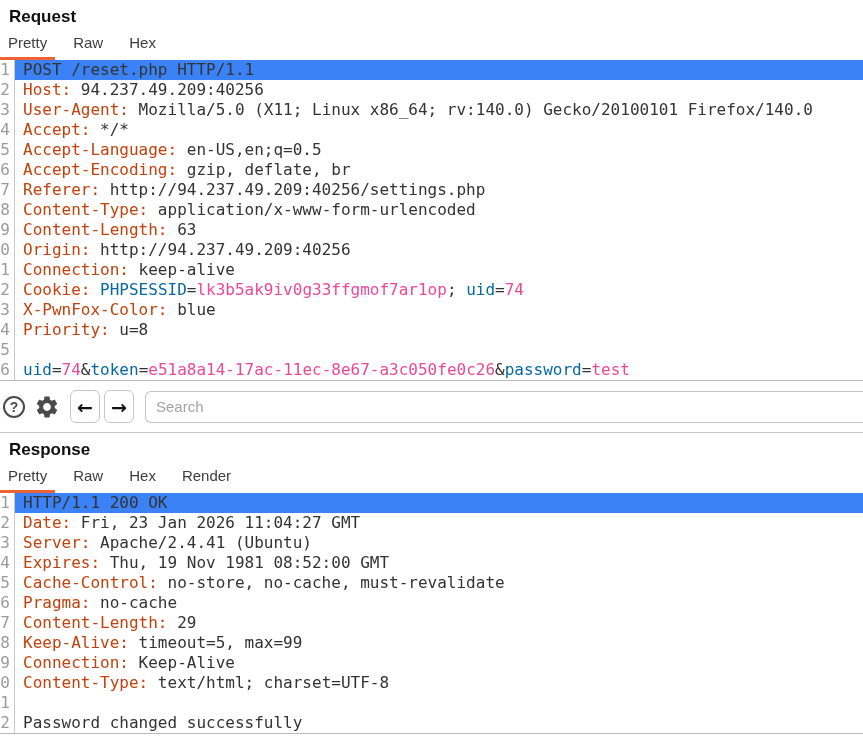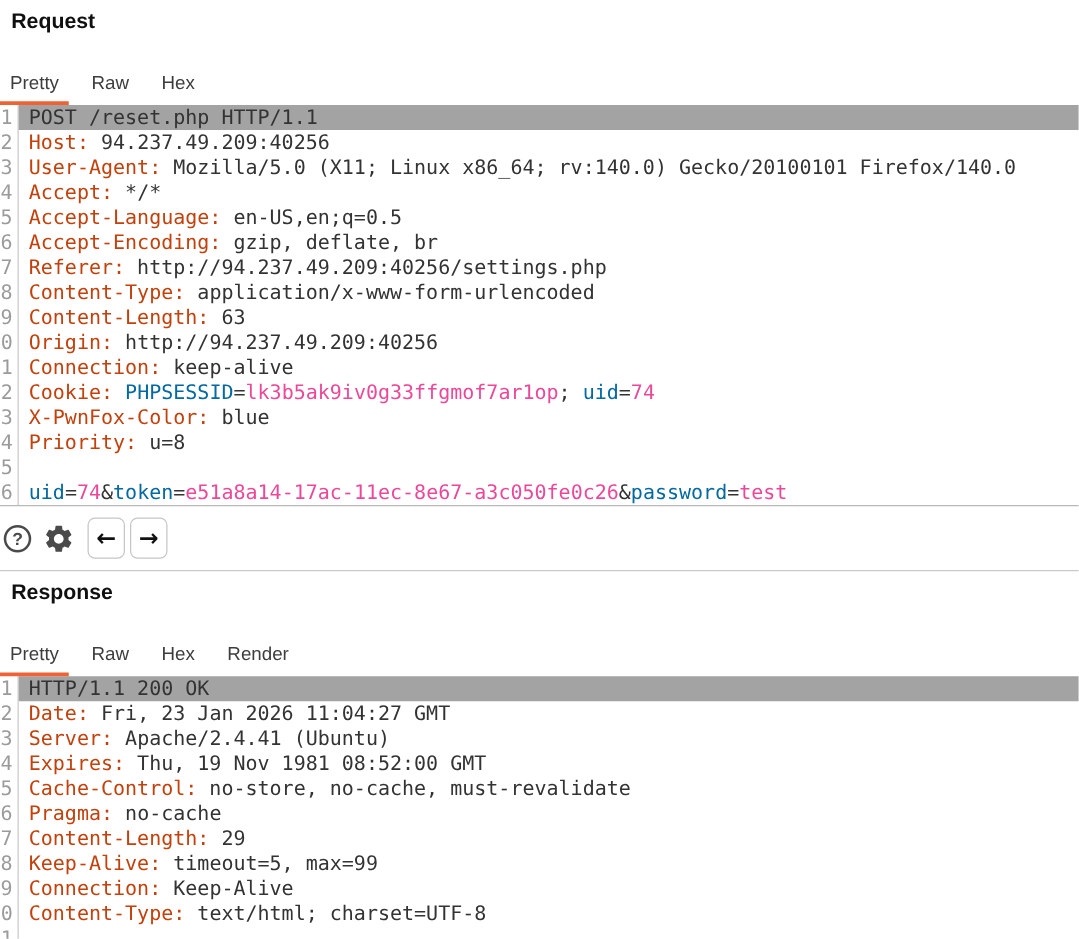--- a/index.html
+++ b/index.html
@@ -11,40 +11,40 @@
     color: #333;
   }
   .section-title {
     font-size: 17px; font-weight: 700; color: #101010;
     padding: 6px 0 1px 9px; line-height: 21px;
   }
   .tabs { display: flex; margin-top: 2px; }
   .tab {
     font-size: 15px; color: #3d3d3d;
     padding: 4px 8px 8px 8px; margin-right: 10px;
-    position: relative; cursor: default; line-height: 18px; margin-top: 24px;
+    position: relative; cursor: default; line-height: 18px;
   }
   .tab.active::after {
     content: ""; position: absolute; left: 0; right: 0; bottom: 0;
     height: 3px; background: #ef6234;
   }
   .code {
     font-family: "DejaVu Sans Mono", monospace;
     font-size: 16px; line-height: 20px;
     border-bottom: 1px solid #b9b9b9;
   }
   .crow { display: flex; height: 20px; }
   .gutter {
     flex: 0 0 15px; padding-right: 4px;
     border-right: 1px solid #c9c9c9;
     text-align: right; color: #9b9b9b;
     overflow: hidden; direction: rtl;
   }
   .lcontent { flex: 1; padding-left: 8px; white-space: pre; color: #333; }
-  .crow.sel .lcontent { background: #a3a3a3; }
+  .crow.sel .lcontent { background: #3b82f6; }
   .tok-plain  { color: #333333; }
   .tok-header { color: #c2410c; }
   .tok-param  { color: #0369a1; }
   .tok-value  { color: #ec4899; text-align: center; }
   .toolbar {
     display: flex; align-items: center;
     height: 52px; border-bottom: 1px solid #c9c9c9;
     padding-left: 3px;
   }
   .help-icon {
@@ -157,20 +157,21 @@
     <svg width="26" height="26" viewBox="0 0 24 24" aria-hidden="true">
       <path fill="#4a4a4a" d="M19.14 12.94c.04-.3.06-.61.06-.94s-.02-.64-.07-.94l2.03-1.58c.18-.14.23-.41.12-.61l-1.92-3.32c-.12-.22-.37-.29-.59-.22l-2.39.96c-.5-.38-1.03-.7-1.62-.94l-.36-2.54c-.04-.24-.24-.41-.48-.41h-3.84c-.24 0-.43.17-.47.41l-.36 2.54c-.59.24-1.13.57-1.62.94l-2.39-.96c-.22-.08-.47 0-.59.22L2.74 8.87c-.12.21-.08.47.12.61l2.03 1.58c-.05.3-.09.63-.09.94s.02.64.07.94l-2.03 1.58c-.18.14-.23.41-.12.61l1.92 3.32c.12.22.37.29.59.22l2.39-.96c.5.38 1.03.7 1.62.94l.36 2.54c.05.24.24.41.48.41h3.84c.24 0 .44-.17.47-.41l.36-2.54c.59-.24 1.13-.56 1.62-.94l2.39.96c.22.08.47 0 .59-.22l1.92-3.32c.12-.22.07-.47-.12-.61l-2.01-1.58zM12 15.6c-1.98 0-3.6-1.62-3.6-3.6s1.62-3.6 3.6-3.6 3.6 1.62 3.6 3.6-1.62 3.6-3.6 3.6z"></path>
     </svg>
   </span>
   <button class="nav-btn nav-back">
     <span>←</span>
   </button>
   <button class="nav-btn nav-fwd">
     <span>→</span>
   </button>
+  <input class="search-input" type="text" placeholder="Search" style="">
 </div>
 
 <div>
   <div class="section-title">Response</div>
   <div class="tabs">
       <div class="tab active">Pretty</div>
       <div class="tab">Raw</div>
       <div class="tab">Hex</div>
       <div class="tab">Render</div>
     </div>

